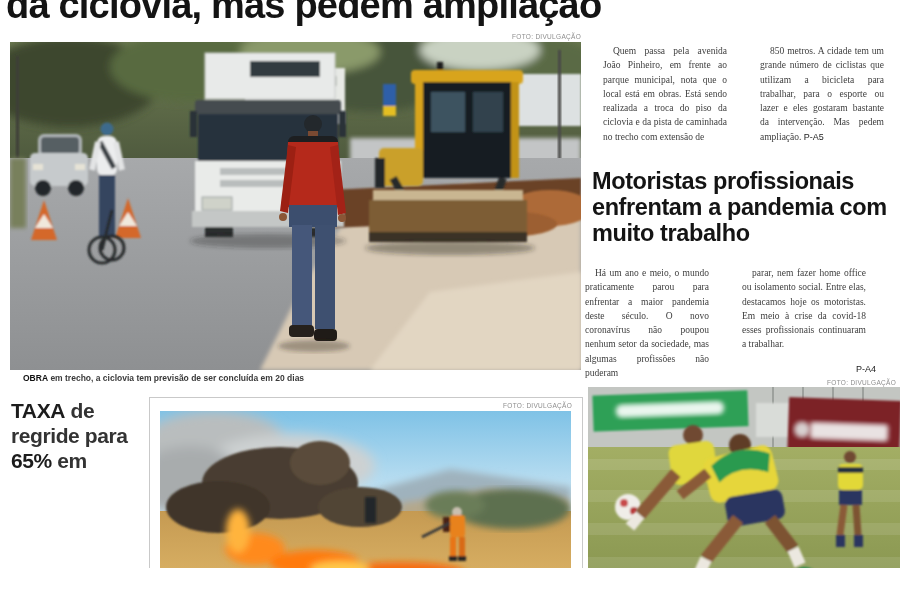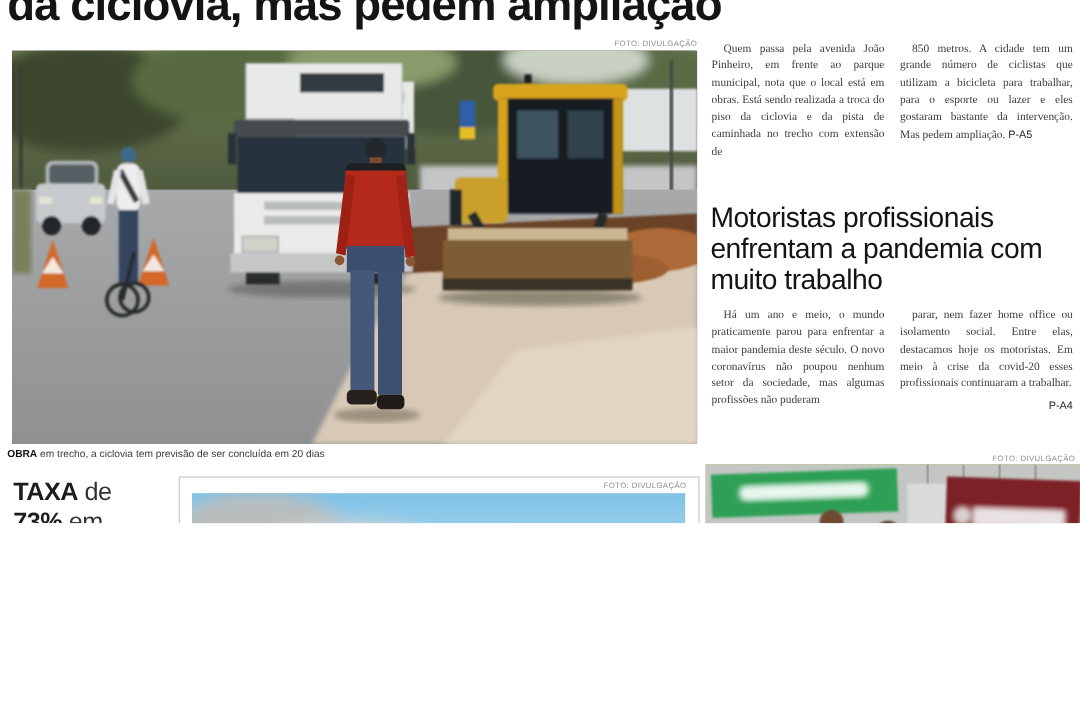--- a/index.html
+++ b/index.html
@@ -1,45 +1,45 @@
 <!DOCTYPE html>
 <html><head>
 <meta charset="utf-8">
 <style>
   html,body{margin:0;padding:0;background:#fff;}
-  #page{position:relative;width:900px;height:436px;background:#fff;overflow:hidden;
+  #page{position:relative;width:900px;height:568px;background:#fff;overflow:hidden;
         font-family:"Liberation Sans",sans-serif;color:#1a1a1a;}
   .abs{position:absolute;}
   
   #top-headline{left:6px;top:-16px;width:890px;font-size:38px;font-weight:800;
     letter-spacing:-0.8px;color:#141414;white-space:nowrap;}
   
   .credit{font-size:6.5px;color:#8d8d8d;letter-spacing:.3px;text-align:right;
     text-transform:uppercase;font-family:"Liberation Sans",sans-serif;}
   
   #main-photo-wrap{left:10px;top:42px;width:571px;height:328px;background:#9a9c9e;overflow:hidden;}
   
-  #main-caption{left:6px;top:373px;width:571px;font-size:8.5px;color:#3a3a3a;}
+  #main-caption{left:23px;top:373px;width:571px;font-size:8.5px;color:#3a3a3a;font-weight:bold;}
   #main-caption b{color:#111;}
   
   .twocol{display:flex;gap:13px;font-family:"Liberation Serif",serif;font-size:9.5px;
     line-height:14.3px;color:#3d3d3d;text-align:justify;}
   .twocol .col{width:144px;}
-  .twocol .col p{margin:0;text-indent:10px;}
+  .twocol .col p{margin:10px;text-indent:10px;}
   .pref{font-weight:400;color:#222;font-family:"Liberation Sans",sans-serif;font-size:9px;}
   .pref-line{text-align:right;margin-top:4px;}
   #rc-top{left:593px;top:34px;width:302px;}
-  #drivers-headline{left:592px;top:168px;width:306px;font-size:23.5px;font-weight:400;
+  #drivers-headline{left:592px;top:168px;width:306px;font-size:23.5px;font-weight:700;
     line-height:26px;letter-spacing:-0.4px;color:#141414;}
-  #rc-bottom{left:593px;top:256px;width:302px;}
+  #rc-bottom{left:575px;top:256px;width:302px;}
   
   #uti-headline{left:11px;top:398px;width:142px;font-size:21px;line-height:25px;
     letter-spacing:-0.4px;color:#1c1c1c;}
   #uti-headline .b{font-weight:800;margin-top:47px;}
-  #uti-headline .r{font-weight:400;color:#333;}
+  #uti-headline .r{font-weight:700;color:#333;}
   #uti-body{left:11px;top:566px;width:140px;font-family:"Liberation Serif",serif;
     font-size:9.5px;line-height:14px;color:#3d3d3d;text-align:justify;}
   #uti-body p{margin:0;text-indent:10px;}
   
   #fire-box{left:149px;top:397px;width:432px;height:210px;border:1px solid #c9c9c9;background:#fff;}
   #fire-credit{position:absolute;top:4px;right:10px;}
   #fire-photo{position:absolute;left:10px;top:13px;width:411px;height:190px;overflow:hidden;background:#9fc8e0;}
   
   #soccer-credit{left:700px;top:379px;width:196px;}
   #soccer-photo-wrap{left:588px;top:387px;width:312px;height:213px;overflow:hidden;background:#9aa65e;}
@@ -213,28 +213,29 @@
       </div>
   </div>
 
   <div class="abs" id="drivers-headline">Motoristas profissionais enfrentam a pandemia com muito trabalho</div>
 
   <div class="abs twocol" id="rc-bottom">
     <div class="col">
         <p>Há um ano e meio, o mundo praticamente parou para enfrentar a maior pandemia deste século. O novo coronavírus não poupou nenhum setor da sociedade, mas algumas profissões não puderam</p>
       </div>
     <div class="col">
-      <p>parar, nem fazer home office ou isolamento social. Entre elas, destacamos hoje os motoristas. Em meio à crise da covid-20 esses profissionais continuaram a trabalhar.</p>
+      <p>parar, nem fazer home office ou isolamento social. Entre elas, destacamos hoje os motoristas. Em meio à crise da covid-18 esses profissionais continuaram a trabalhar.</p>
       <div class="pref pref-line">P-A4</div>
     </div>
   </div>
 
   <div class="abs" id="uti-headline">
     <div><span class="b">TAXA</span><span class="r"> de</span></div>
-    <div><span class="b">73%</span><span class="r"> em</span></div>
+    <div class="r">regride para</div>
+    <div><span class="b">65%</span><span class="r"> em</span></div>
   </div>
   <div class="abs" id="uti-body">
     <p>Segundo o Boletim Epidemiológico divulgado pela Prefeitura, a taxa de ocupação dos leitos</p>
   </div>
 
   <div class="abs" id="fire-box">
     <div class="credit" id="fire-credit">FOTO: DIVULGAÇÃO</div>
     <div id="fire-photo">
       <svg width="411" height="190" viewBox="0 0 411 190">
         <defs>

